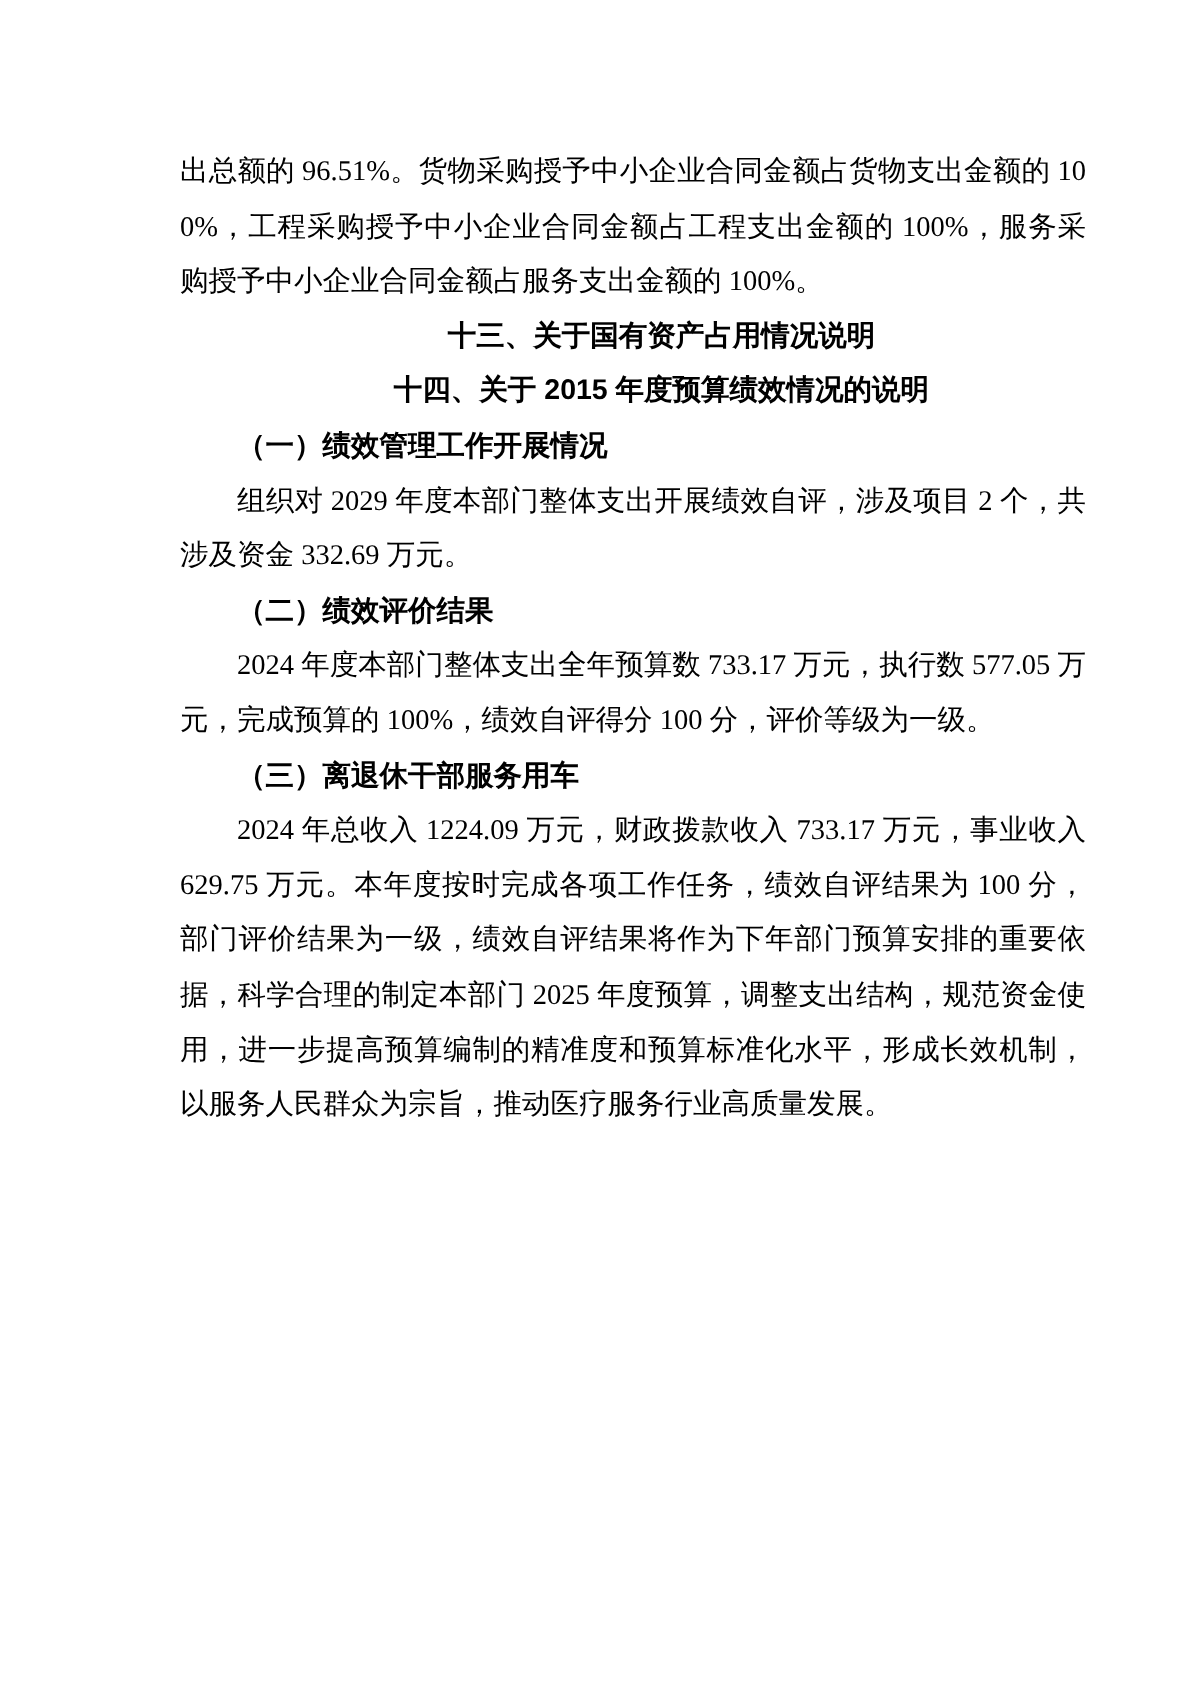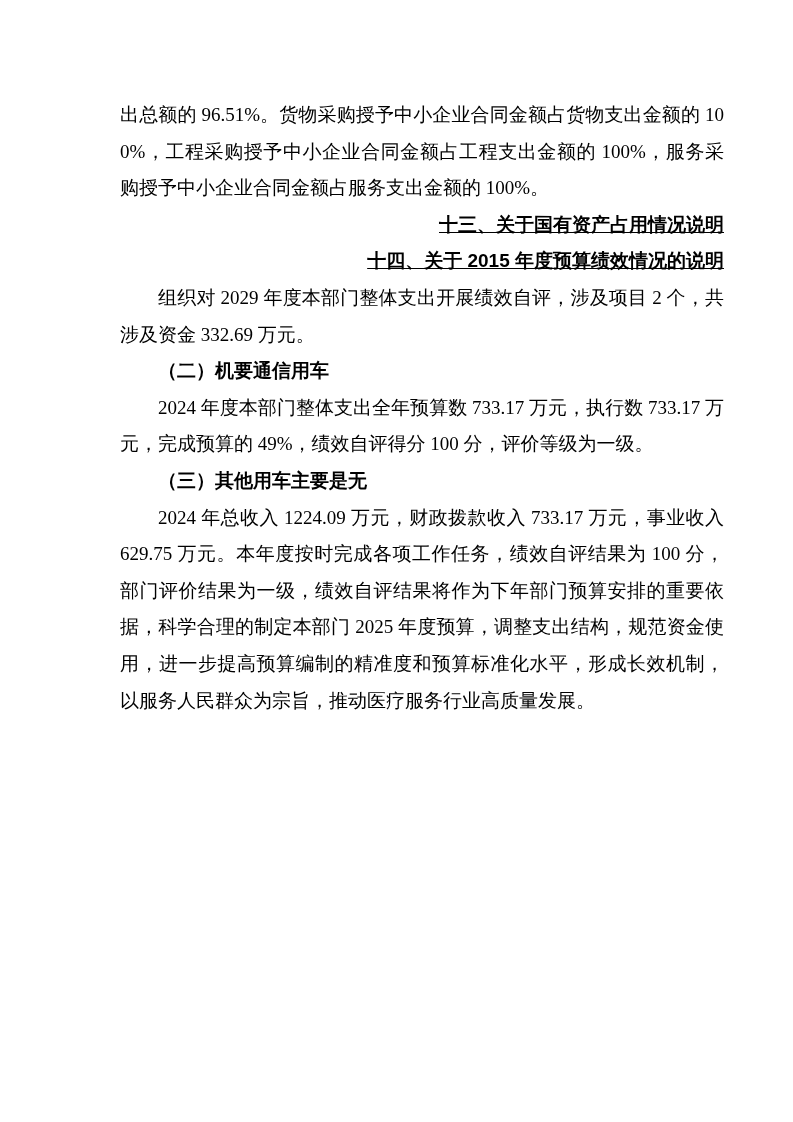--- a/index.html
+++ b/index.html
@@ -33,22 +33,21 @@
   .para {
     text-indent: 2em;
   }
   .para-continuation {
     text-indent: 0;
   }
   .heading {
     font-family: "Liberation Sans", "DejaVu Sans", sans-serif;
     font-weight: bold;
     text-indent: 2em;
-    text-align: right;
-    text-decoration: underline;
+    text-align: center;
   }
   .subheading {
     font-family: "Liberation Sans", "DejaVu Sans", sans-serif;
     font-weight: bold;
     text-indent: 2em;
     text-align: left;
   }
 </style>
 </head>
 <body>
@@ -56,25 +55,26 @@
 <div class="page">
   <div class="doc-body">
 
     <p class="block para-continuation">出总额的 96.51%。货物采购授予中小企业合同金额占货物支出金额的 100%，工程采购授予中小企业合同金额占工程支出金额的 100%，服务采购授予中小企业合同金额占服务支出金额的 100%。</p>
 
     <p class="block heading">十三、关于国有资产占用情况说明</p>
 
 
     <p class="block heading">十四、关于 2015 年度预算绩效情况的说明</p>
 
+    <p class="block subheading">（一）绩效管理工作开展情况</p>
 
     <p class="block para">组织对 2029 年度本部门整体支出开展绩效自评，涉及项目 2 个，共涉及资金 332.69 万元。</p>
 
-    <p class="block subheading">（二）机要通信用车</p>
+    <p class="block subheading">（二）绩效评价结果</p>
 
-    <p class="block para">2024 年度本部门整体支出全年预算数 733.17 万元，执行数 733.17 万元，完成预算的 49%，绩效自评得分 100 分，评价等级为一级。</p>
+    <p class="block para">2024 年度本部门整体支出全年预算数 733.17 万元，执行数 577.05 万元，完成预算的 100%，绩效自评得分 100 分，评价等级为一级。</p>
 
-    <p class="block subheading">（三）其他用车主要是无</p>
+    <p class="block subheading">（三）离退休干部服务用车</p>
 
     <p class="block para">2024 年总收入 1224.09 万元，财政拨款收入 733.17 万元，事业收入 629.75 万元。本年度按时完成各项工作任务，绩效自评结果为 100 分，部门评价结果为一级，绩效自评结果将作为下年部门预算安排的重要依据，科学合理的制定本部门 2025 年度预算，调整支出结构，规范资金使用，进一步提高预算编制的精准度和预算标准化水平，形成长效机制，以服务人民群众为宗旨，推动医疗服务行业高质量发展。</p>
 
   </div>
 </div>
 
 </body></html>

